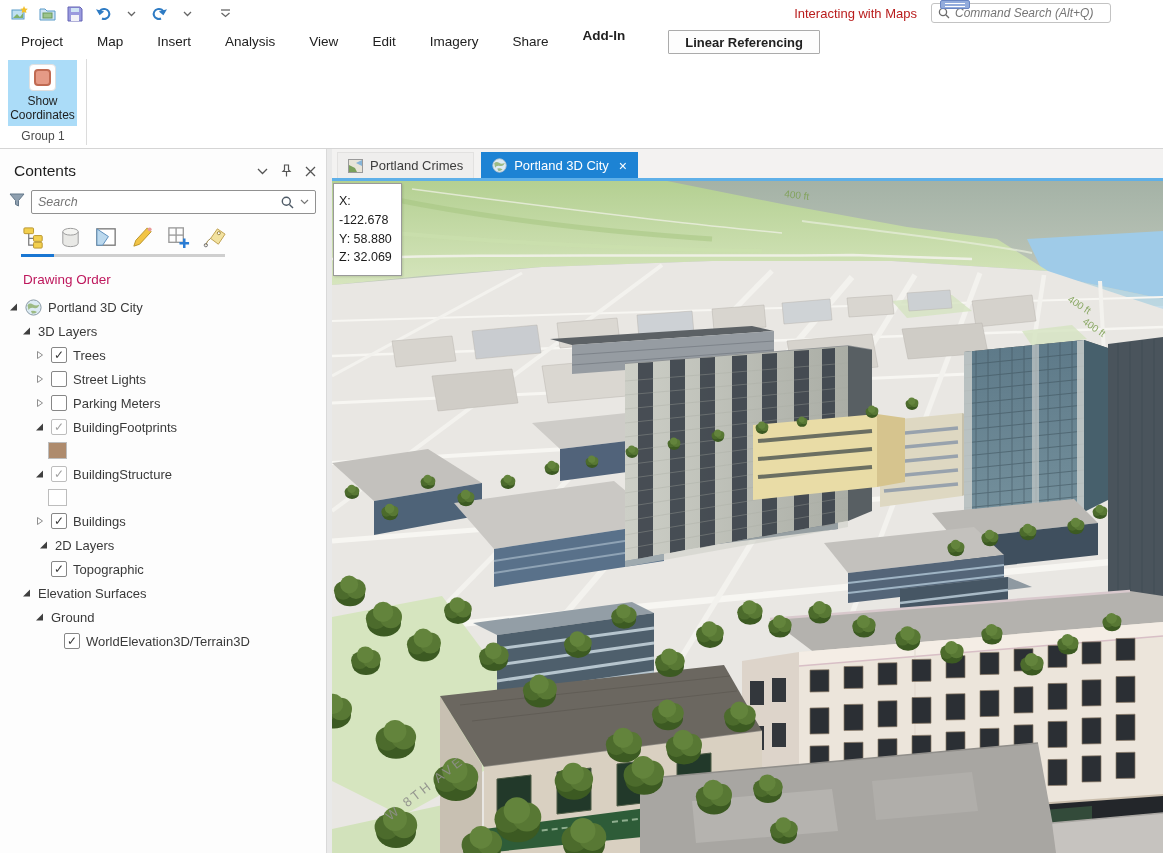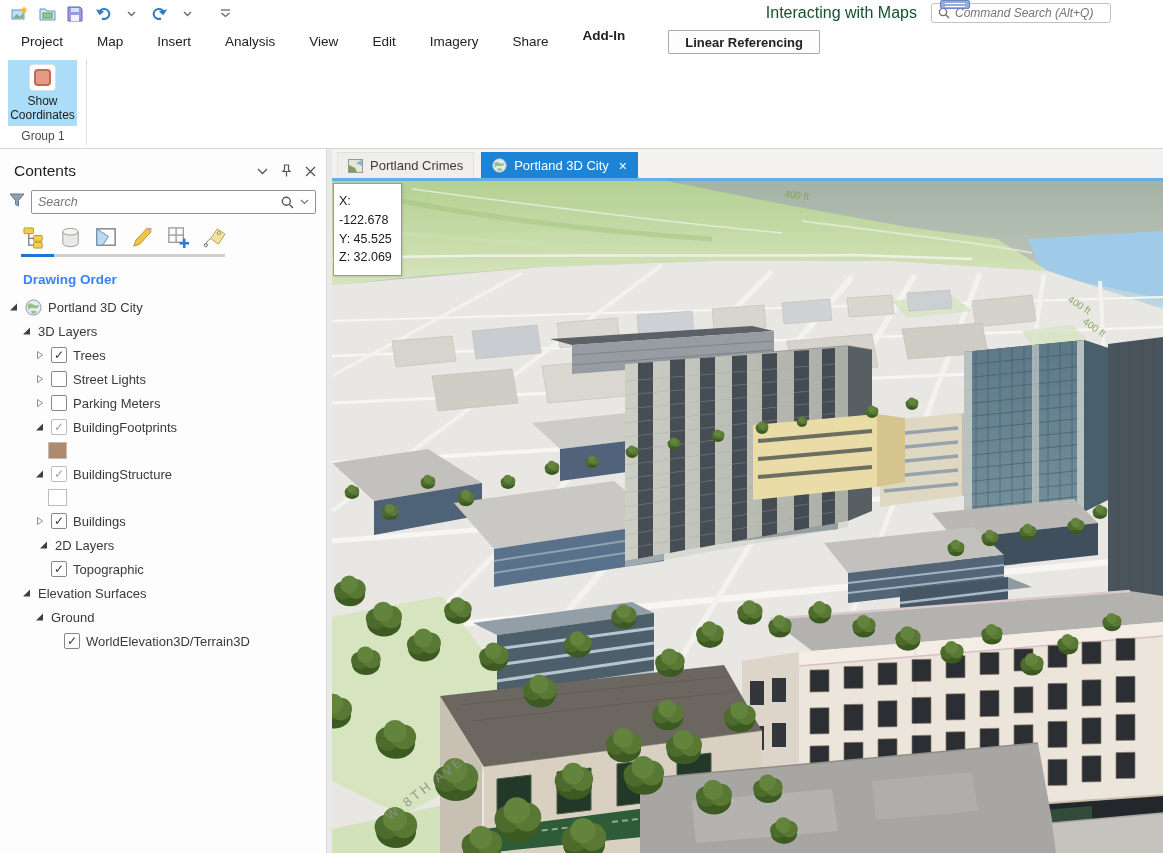--- a/index.html
+++ b/index.html
@@ -4,21 +4,21 @@
 <style>
   * { margin:0; padding:0; box-sizing:border-box; }
   html,body { width:1163px; height:853px; overflow:hidden; background:#ffffff;
     font-family:"Liberation Sans", sans-serif; -webkit-font-smoothing:antialiased; }
 
   
   .qat { position:absolute; left:0; top:0; width:1163px; height:27px; background:#fff; display:flex; align-items:center; gap:6px; padding-left:8px; }
   .qat .qbtn { width:22px; height:20px; display:flex; align-items:center; justify-content:center; }
   .qat .qsep { width:4px; }
   .titlebar-right { position:absolute; right:52px; top:3px; display:flex; align-items:center; gap:14px; }
-  .interact-text { font-size:16px; color:#14532d; }
+  .interact-text { font-size:13px; color:#b91c1c; }
   .cmd-search { position:relative; width:180px; height:20px; border:1px solid #c3c3c3; border-radius:3px; background:#fff; display:flex; align-items:center; padding:0 6px; gap:5px; }
   .cmd-search input { border:none; outline:none; width:140px; font-size:12px; font-style:italic; color:#9a9a9a; background:transparent; font-family:"Liberation Sans", sans-serif; }
   .mini-kbd { position:absolute; left:8px; top:-4px; width:30px; height:9px; background:#93acdc; border:1px solid #6a86c4; border-radius:2px; }
   .mini-kbd::before { content:""; position:absolute; left:4px; right:4px; top:2px; height:1px; background:#fff; }
   .mini-kbd::after  { content:""; position:absolute; left:4px; right:4px; top:5px; height:1px; background:#fff; }
 
   .ribbon-tabs { position:absolute; left:0; top:27px; width:1163px; height:30px; display:flex; align-items:center; padding-left:10px; gap:12px; background:#fff; }
   .ribbon-tab { font-size:13.5px; color:#212121; padding:5px 11px 6px; cursor:default; }
   .ribbon-tab.active { font-weight:bold; border-bottom:3px solid #0f6cbd; padding-bottom:15px; }
   .lr-button { margin-left:20px; height:24px; border:1px solid #ababab; background:#fdfdfd; display:flex; align-items:center; padding:0 16px; font-size:13px; color:#212121; border-radius:1px;font-weight:bold; }
@@ -39,21 +39,21 @@
   .cp-hicons { display:flex; gap:13px; align-items:center; color:#555; }
   .cp-hicons svg { display:block; }
   .cp-search-row { display:flex; align-items:center; margin:10px 10px 0 8px; gap:5px; }
   .funnel { flex:none; }
   .search-box { flex:1; height:24px; border:1px solid #919191; border-radius:2px; background:#fff; display:flex; align-items:center; padding:0 6px; gap:6px; }
   .search-box input { flex:1; border:none; outline:none; font-size:12.5px; font-style:italic; color:#666; background:transparent; font-family:"Liberation Sans", sans-serif; }
   .view-icons { display:flex; gap:9px; margin:10px 0 0 21px; align-items:center; }
   .view-icons .vbtn { width:27px; height:27px; display:flex; align-items:center; justify-content:center; }
   .vi-underline { position:relative; margin-left:21px; width:204px; height:3px; background:#cfcfcf; margin-top:3px; }
   .vi-underline .sel { position:absolute; left:0; top:0; width:33px; height:3px; background:#1976d2; }
-  .section-label { font-size:13.5px; font-weight:bold; color:#3b82f6; margin:15px 0 8px 23px; }
+  .section-label { font-size:13.5px; font-weight:normal; color:#be185d; margin:15px 0 8px 23px; }
 
   .tree-row { height:24px; display:flex; align-items:center; gap:6px; font-size:13px; color:#3a3a3a; }
   .expander { width:11px; height:11px; flex:none; display:flex; align-items:center; justify-content:center; }
   .cbx { width:16px; height:16px; flex:none; border:1px solid #878787; border-radius:2px; background:#fff; font-size:12px; line-height:14px; text-align:center; color:#3a3a3a; }
   .cbx.checked-disabled { border-color:#bdbdbd; color:#a3a3a3; }
   .tree-globe { width:17px; height:17px; flex:none; }
   .swatch-row { height:23px; display:flex; align-items:center; }
   .swatch { width:19px; height:17px; border:1px solid #bdbdbd; }
 
   
@@ -1061,18 +1061,18 @@
         <g font-family="Liberation Sans, sans-serif">
           <text transform="translate(452,16) rotate(7)" font-size="10" fill="#7fa156" opacity="0.9">400 ft</text>
           <text transform="translate(735,120) rotate(33)" font-size="10" fill="#7fa156" opacity="0.9">400 ft</text>
           <text transform="translate(750,142) rotate(35)" font-size="10" fill="#7fa156" opacity="0.9">400 ft</text>
           <text transform="translate(58,640) rotate(-38)" font-size="13" letter-spacing="3" fill="#8f8f8b" opacity="0.9">W 8TH AVE</text>
         </g>
       </svg>
 
       <div class="coord-tip">
         <div>X: -122.678</div>
-        <div>Y: 45.525</div>
+        <div>Y: 58.880</div>
         <div>Z: 32.069</div>
       </div>
     </div>
   </div>
 </div>
 
 </body></html>

